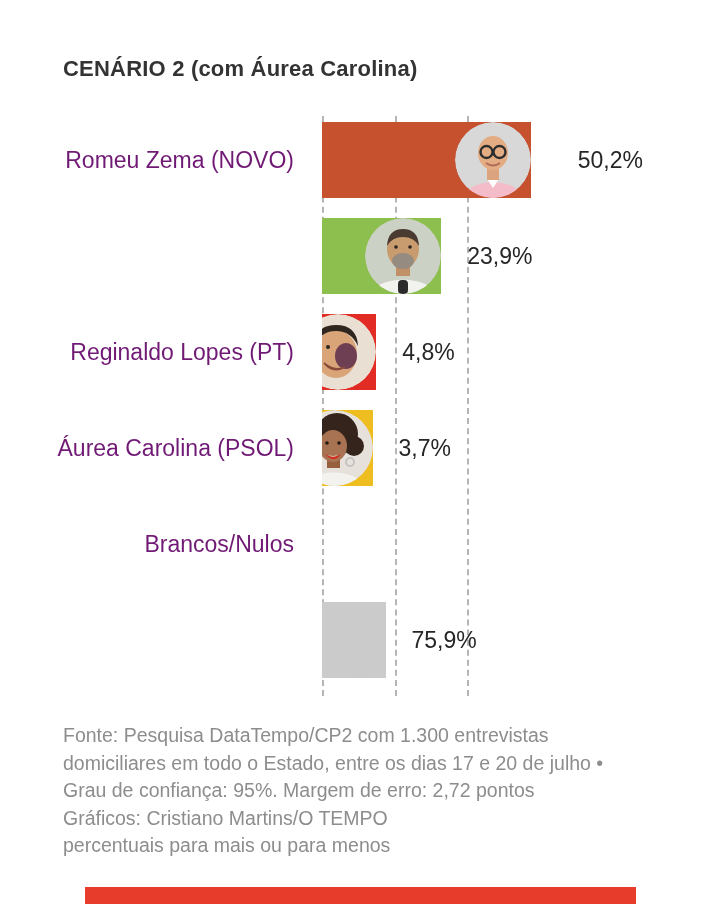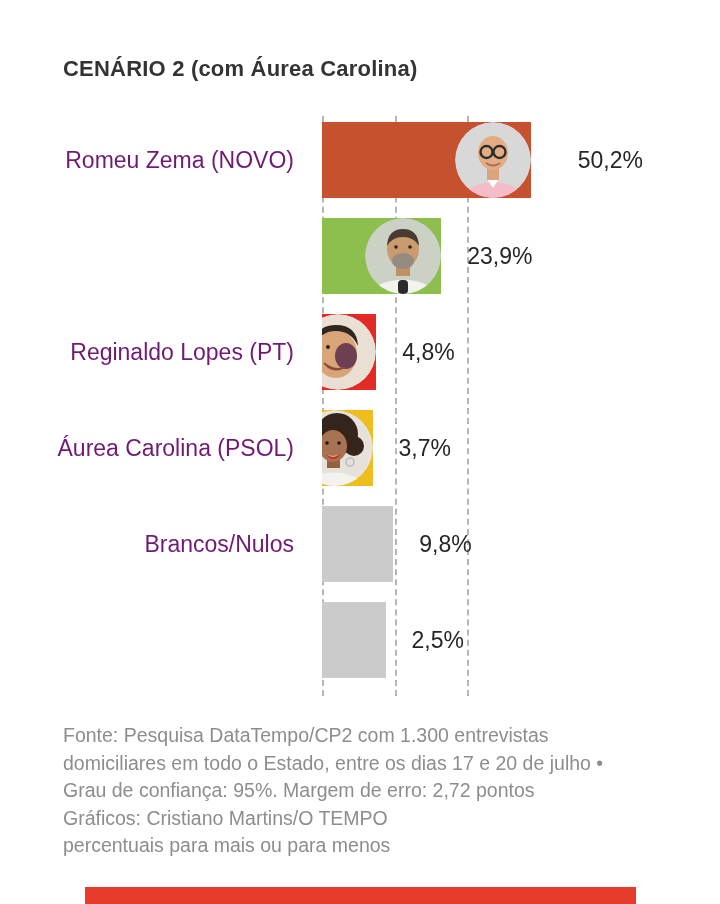--- a/index.html
+++ b/index.html
@@ -153,40 +153,31 @@
                 <circle cx="53" cy="52" r="4" fill="none" stroke="#bdbdbd" stroke-width="1.6"></circle>
               </g>
             </svg>
           </div>
       <div class="value" style="left: 76.58px;">3,7%</div>
     </div>
   </div>
 
   <div class="row" style="top: 384px;">
     <div class="row-label">Brancos/Nulos</div>
-    <div class="bar-area">
-      <div class="bar" style="width: 71.32px; background: rgb(203, 203, 203);"></div>
-      <div class="avatar" style="left: -4.68px;">
-            <svg viewBox="0 0 76 76" width="76" height="76">
-              <circle cx="38" cy="38" r="38" fill="#cbcbcb"></circle>
-            </svg>
-          </div>
-      <div class="value" style="left: 97.32px;">9,8%</div>
-    </div>
   </div>
 
   <div class="row" style="top: 480px;">
     <div class="bar-area">
       <div class="bar" style="width: 63.5px; background: rgb(203, 203, 203);"></div>
       <div class="avatar" style="left: -12.5px;">
             <svg viewBox="0 0 76 76" width="76" height="76">
               <circle cx="38" cy="38" r="38" fill="#cbcbcb"></circle>
             </svg>
           </div>
-      <div class="value" style="left: 89.5px;">2,5%</div>
+      <div class="value" style="left: 89.5px;">75,9%</div>
     </div>
   </div>
 </div>
 
   <div class="footer" style="color: rgb(141, 141, 141);">
     <div>Fonte: Pesquisa DataTempo/CP2 com 1.300 entrevistas</div>
     <div>domiciliares em todo o Estado, entre os dias 17 e 20 de julho •</div>
     <div>Grau de confiança: 95%. Margem de erro: 2,72 pontos</div>
     <div>Gráficos: Cristiano Martins/O TEMPO</div>
     <div>percentuais para mais ou para menos</div>

